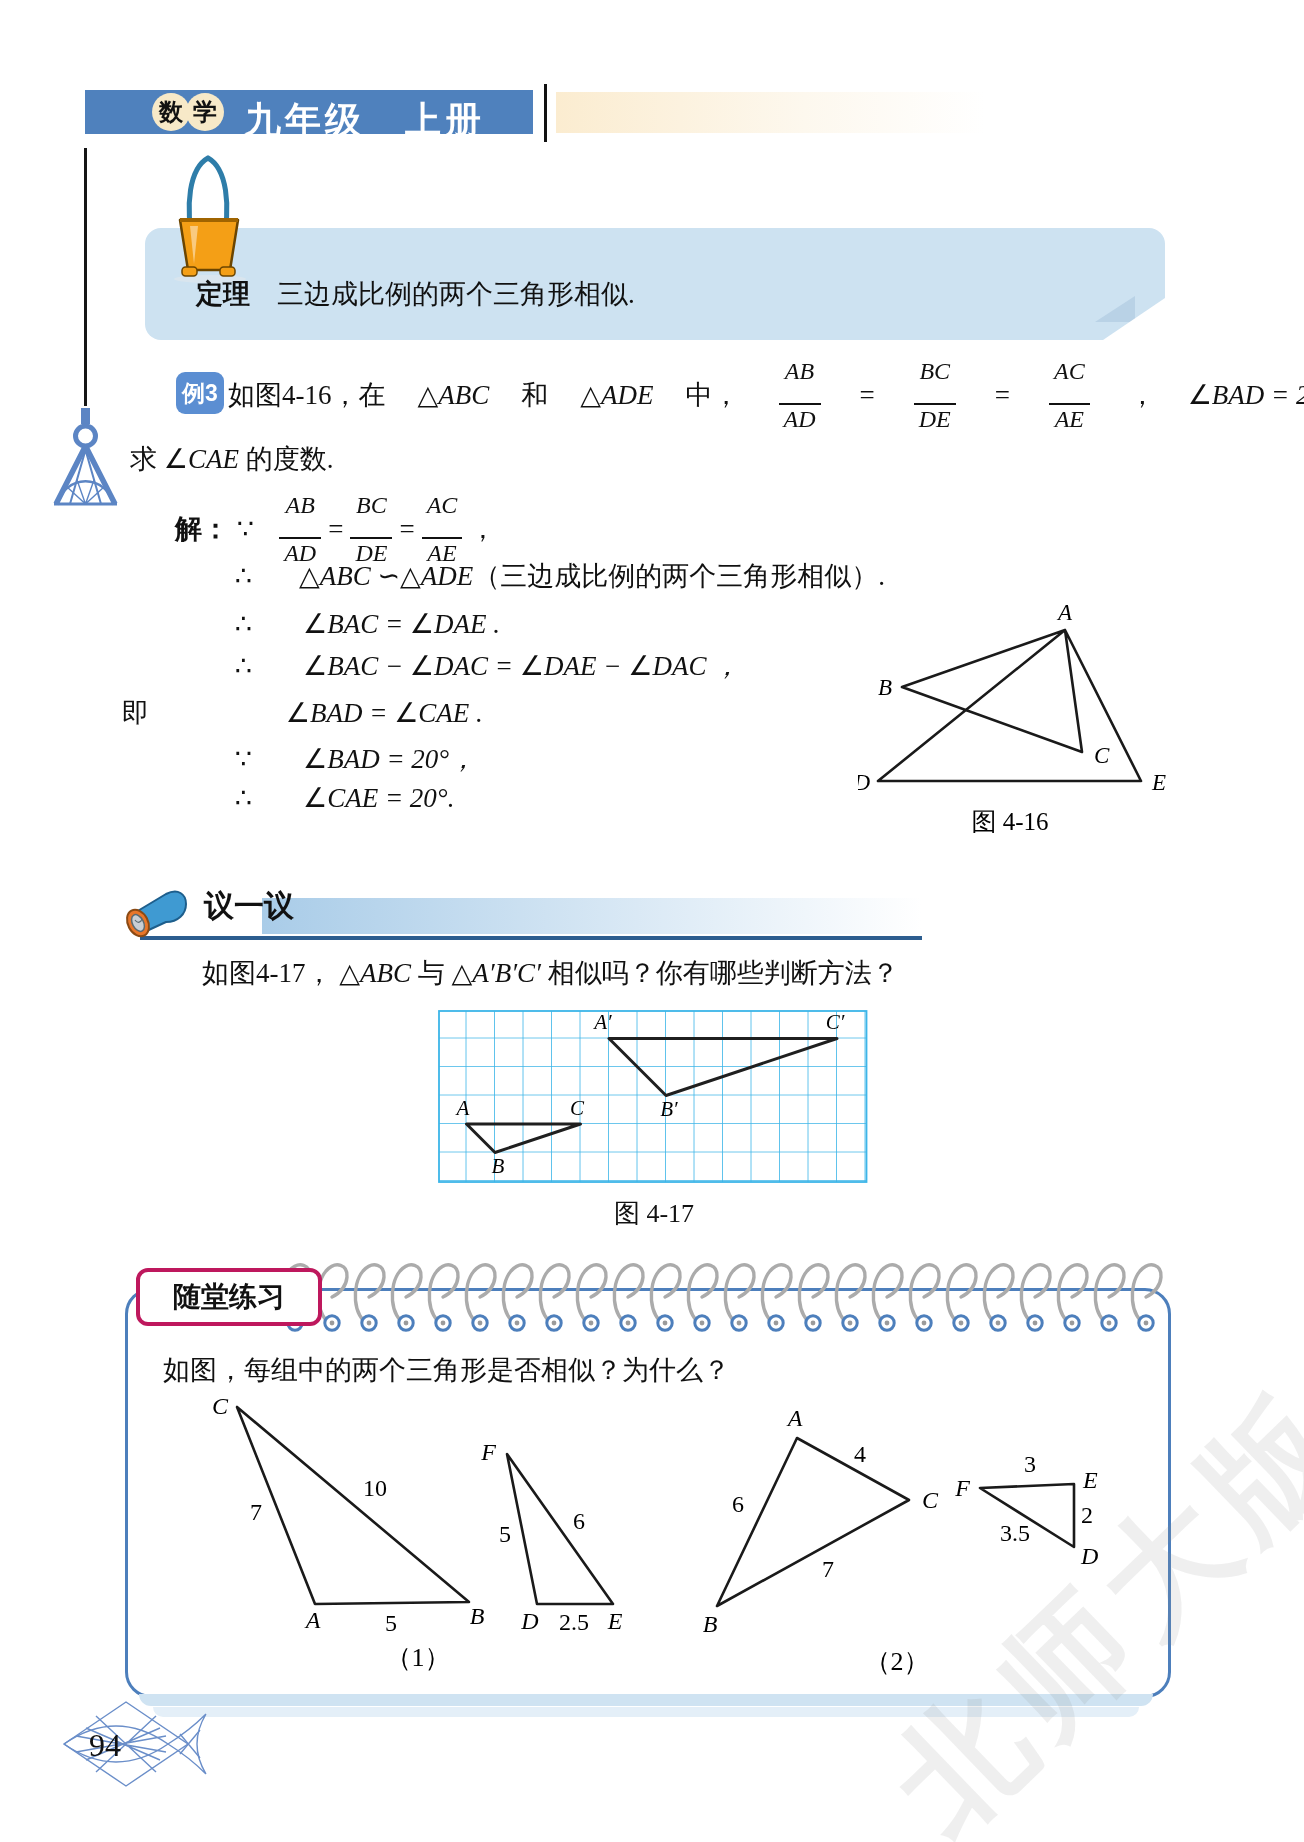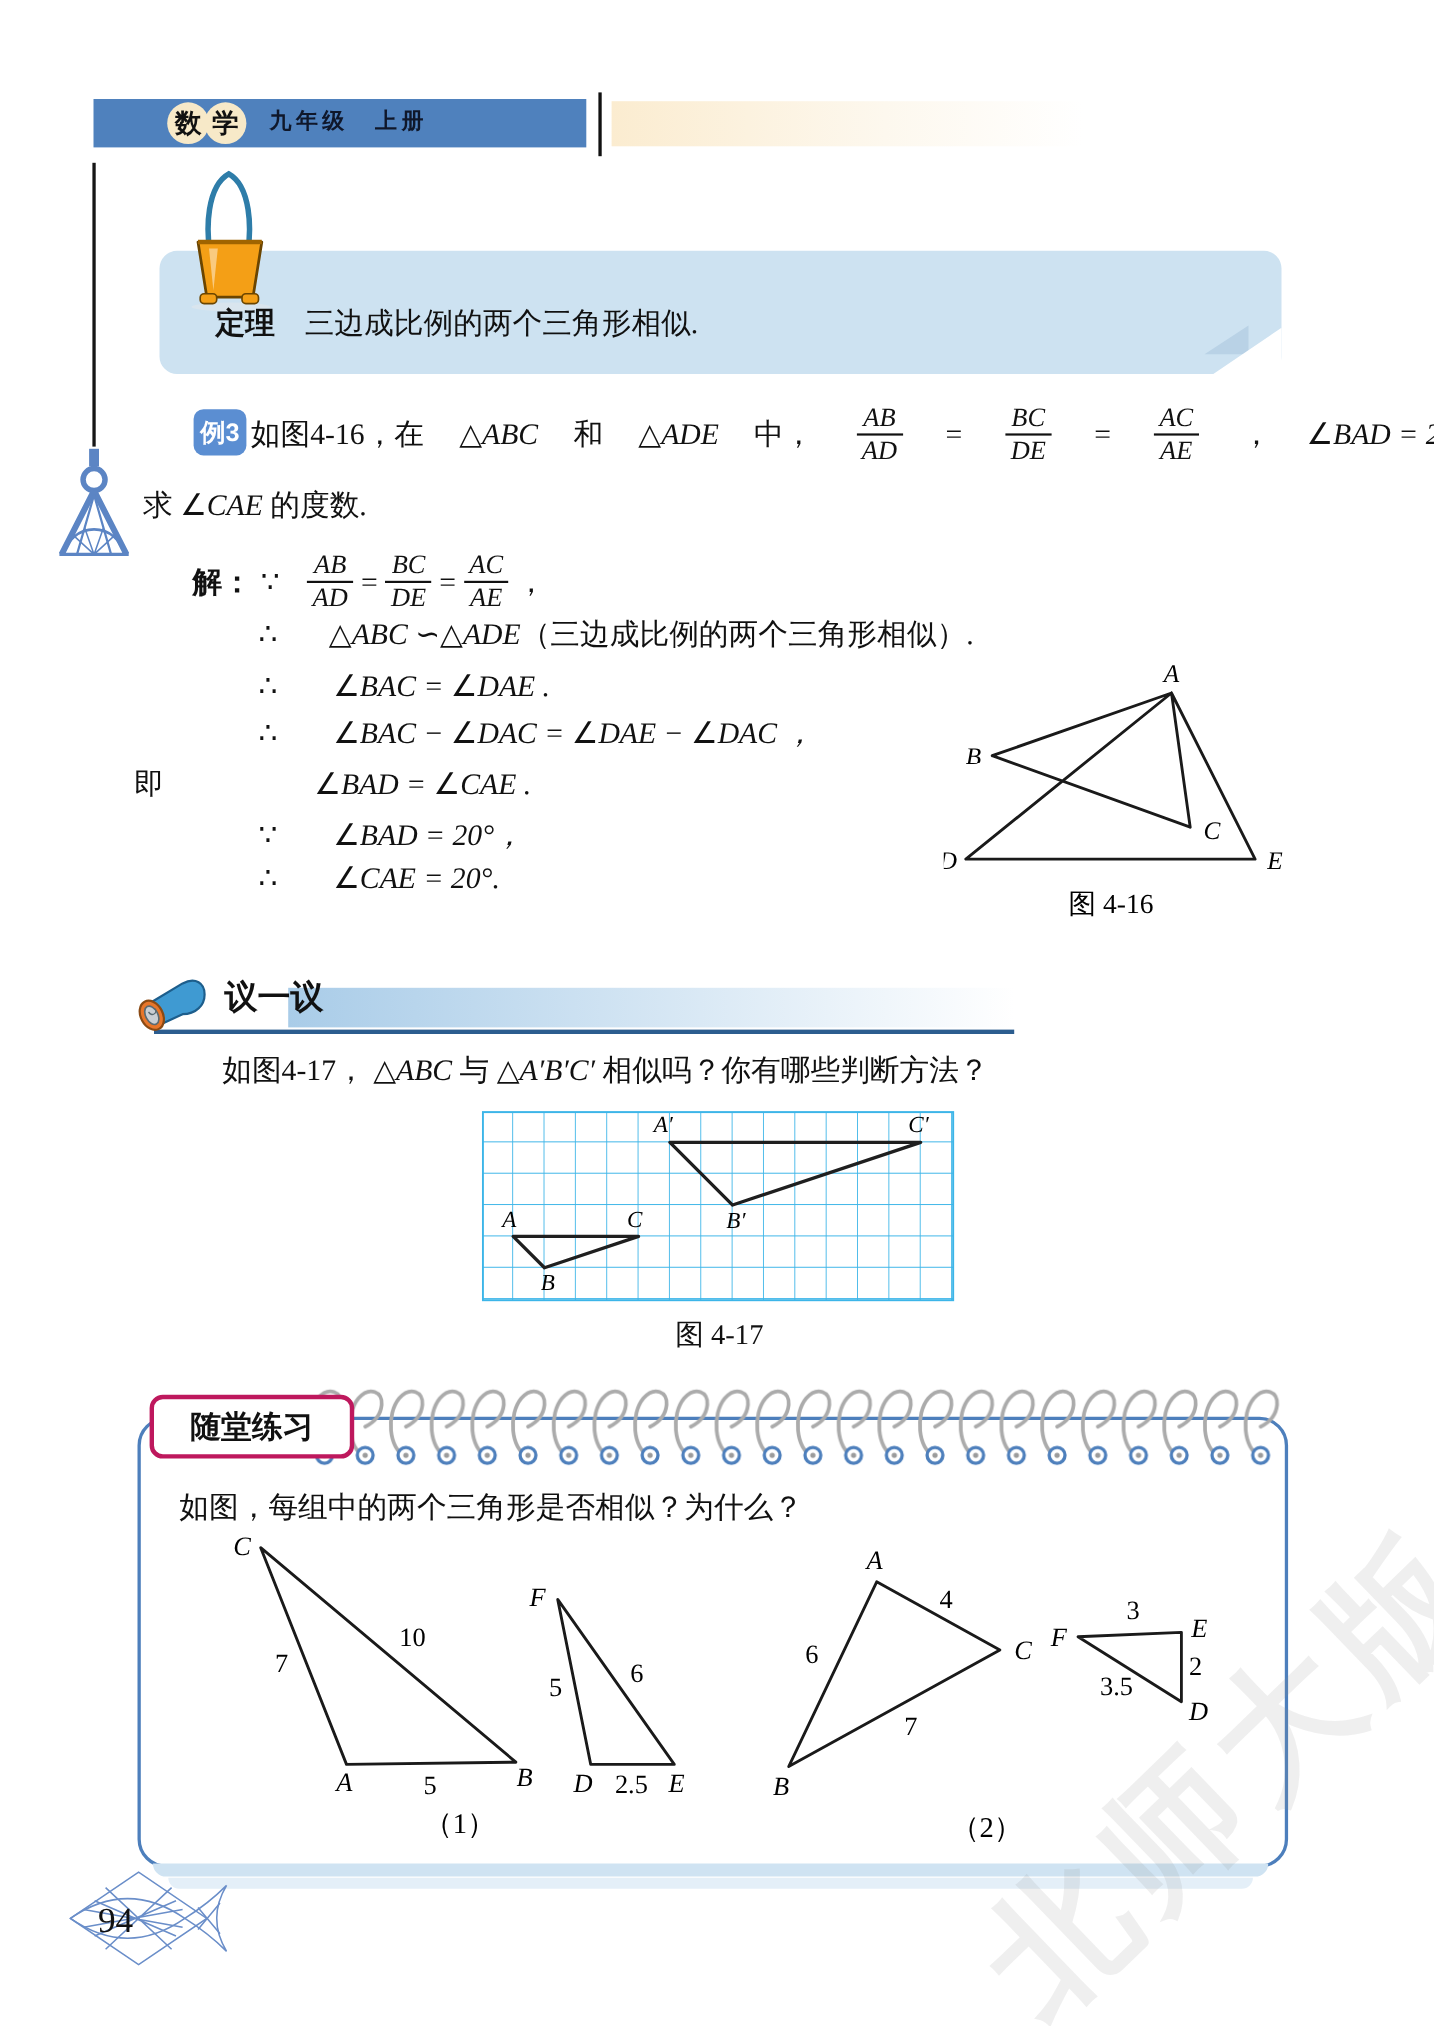--- a/index.html
+++ b/index.html
@@ -12,22 +12,22 @@
   .txt{font-size:26px;line-height:1.35;white-space:nowrap;}
   .mi{font-style:italic;font-family:"Liberation Serif","DejaVu Sans",serif;}
   .bold{font-weight:bold;}
   .sans{font-family:"Liberation Sans","DejaVu Sans",sans-serif;}
 
   
   #header-bar{left:85px;top:90px;width:448px;height:44px;background:#4f81bd;}
   .subj-circle{position:absolute;top:3px;width:38px;height:38px;border-radius:50%;
     background:#f7e9c8;display:flex;align-items:center;justify-content:center;
     font-weight:bold;font-size:24px;color:#111;}
-  #header-title{position:absolute;left:160px;top:6px;color:#0f172a;font-weight:bold;
-    font-size:20px;letter-spacing:4px;}
+  #header-title{position:absolute;left:160px;top:6px;color:#ffffff;font-weight:bold;
+    font-size:36px;letter-spacing:4px;}
   #header-divider{left:544px;top:84px;width:3px;height:58px;background:#111;}
   #header-band{left:556px;top:92px;width:452px;height:41px;
     background:linear-gradient(to right,#fbecd0,#fdf8ee 55%,#ffffff 95%);}
 
   
   #left-rule{left:84px;top:148px;width:3px;height:258px;background:#161616;}
 
   
   #theorem-box{left:145px;top:228px;width:1020px;height:112px;background:#cde2f1;border-radius:16px;}
   #theorem-fold{left:1103px;top:298px;width:0;height:0;
@@ -35,21 +35,21 @@
   #theorem-fold2{left:1095px;top:296px;width:0;height:0;
     border-bottom:26px solid #b9d2e6;border-left:40px solid transparent;}
   #theorem-text{left:196px;top:276px;}
 
   
   #example-badge{left:176px;top:372px;width:48px;height:42px;background:#5b8ed2;border-radius:9px;
     display:flex;align-items:center;justify-content:center;color:#fff;font-weight:bold;
     font-size:23px;font-family:"Liberation Sans","DejaVu Sans",sans-serif;}
   .frac{display:inline-block;text-align:center;vertical-align:middle;margin:0 7px;
     font-style:italic;font-size:24px;line-height:1.1;}
-  .frac .num{display:block;padding:0 5px 0;border-bottom:2px solid #111;}
+  .frac .num{display:block;padding:0 5px 18px;border-bottom:2px solid #111;}
   .frac .den{display:block;padding:1px 5px 0;}
   .mrow{display:flex;align-items:center;}
   #intro-line{left:228px;top:360px;height:70px;}
   #sol-frac-line{left:175px;top:494px;height:70px;}
 
   
   svg text{font-family:"Liberation Serif","DejaVu Sans",serif;}
 
   
   #discuss-band{left:262px;top:898px;width:660px;height:36px;

